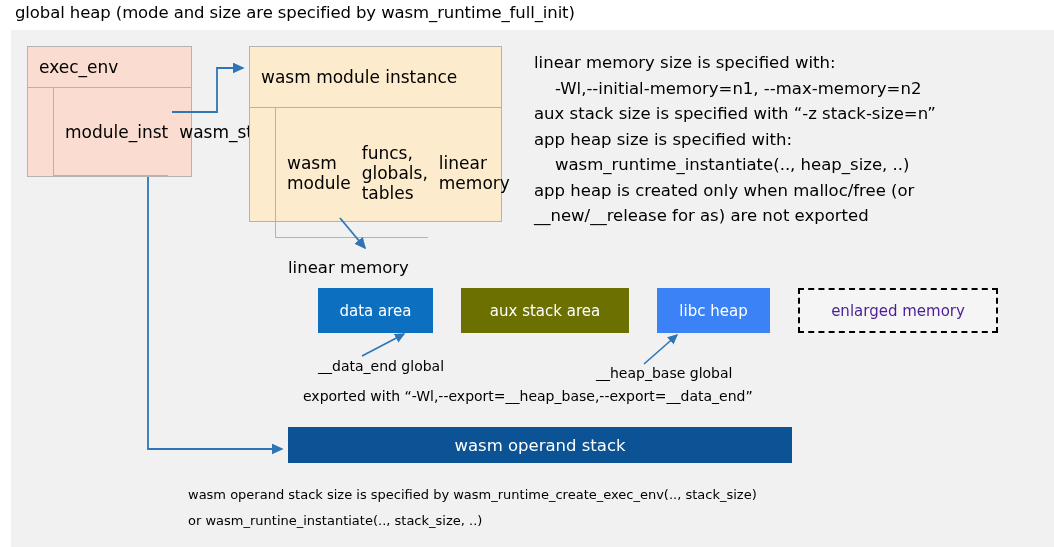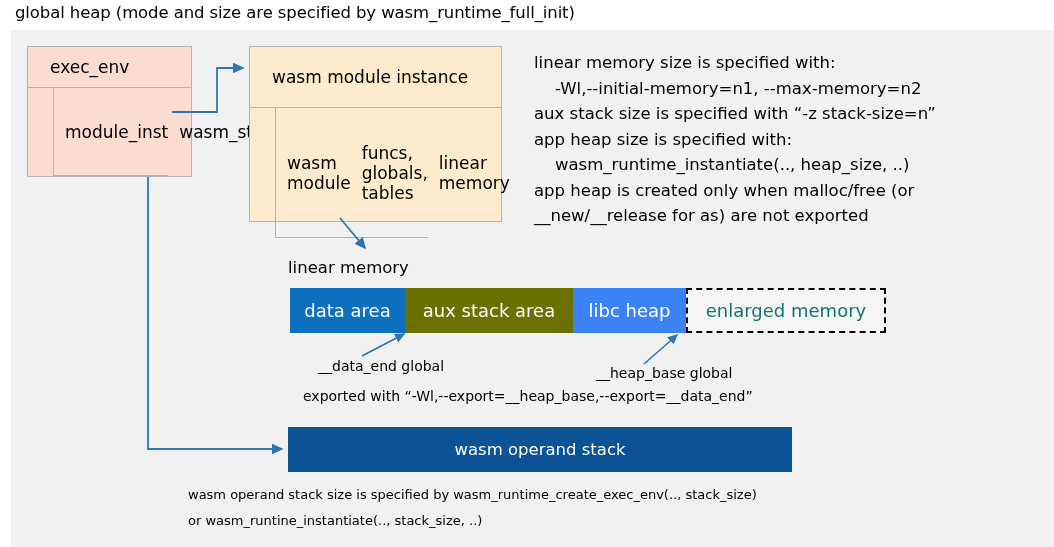--- a/index.html
+++ b/index.html
@@ -41,21 +41,21 @@
     box-sizing: border-box;
     border: 1px solid #b3b3b3;
   }
   .struct-header {
     box-sizing: border-box;
     border-bottom: 1px solid #b3b3b3;
     display: flex;
     align-items: center;
     font-size: 17px;
     color: #000;
-    padding-left: 22px;
+    padding-left: 11px;
   }
   .struct-body {
     display: flex;
     flex-direction: row;
     height: calc(100% - 41px);
     box-sizing: border-box;
   }
   .struct-indent {
     box-sizing: border-box;
     border-right: 1px solid #b3b3b3;
@@ -120,24 +120,25 @@
     position: absolute;
     left: 290px;
     top: 288px;
     height: 45px;
     display: flex;
   }
   .mem-seg {
     display: flex;
     align-items: center;
     justify-content: center;
-    font-size: 18px;
+    font-size: 15px;
     color: #ffffff;
     box-sizing: border-box;
     white-space: nowrap;
+    margin-left: 28px;
   }
   .mem-seg.enlarged {
     background: #f5f5f5;
     color: #16365c;
     border: 2.5px dashed #000000;
   }
 
   
   .global-label {
     position: absolute;
@@ -148,21 +149,21 @@
   #data-end-label { left: 318px; top: 358px; }
   #heap-base-label { left: 596px; top: 365px; }
   #export-note { left: 303px; top: 388px; }
 
   
   #operand-stack-bar {
     position: absolute;
     left: 288px;
     top: 427px;
     width: 504px;
-    height: 45px;
+    height: 36px;
     background: #0b5394;
     display: flex;
     align-items: center;
     justify-content: center;
     font-size: 16.5px;
     color: #ffffff;
   }
   .bottom-note {
     position: absolute;
     left: 188px;
@@ -218,21 +219,21 @@
 app heap size is specified with:
     wasm_runtime_instantiate(.., heap_size, ..)
 app heap is created only when malloc/free (or
 __new/__release for as) are not exported</div>
 
   <div class="lm-caption">linear memory</div>
   <div class="mem-bar" id="mem-bar">
       <div class="mem-seg" style="width: 115px; background: rgb(13, 111, 191); color: rgb(255, 255, 255);">data area</div>
       <div class="mem-seg" style="width: 168px; background: rgb(107, 112, 0); color: rgb(255, 255, 255);">aux stack area</div>
       <div class="mem-seg" style="width: 113px; background: #3b82f6; color: rgb(255, 255, 255);">libc heap</div>
-      <div class="mem-seg enlarged" style="width: 200px; color: #0f766e;">enlarged memory</div>
+      <div class="mem-seg enlarged" style="width: 200px; color: #4c1d95;">enlarged memory</div>
     </div>
 
   <div class="global-label" id="data-end-label">__data_end global</div>
   <div class="global-label" id="export-note">exported with “-Wl,--export=__heap_base,--export=__data_end”</div>
   <div class="global-label" id="heap-base-label">__heap_base global</div>
 
   <div id="operand-stack-bar">wasm operand stack</div>
   <div class="bottom-note">wasm operand stack size is specified by wasm_runtime_create_exec_env(.., stack_size)
 or wasm_runtine_instantiate(.., stack_size, ..)</div>
 

